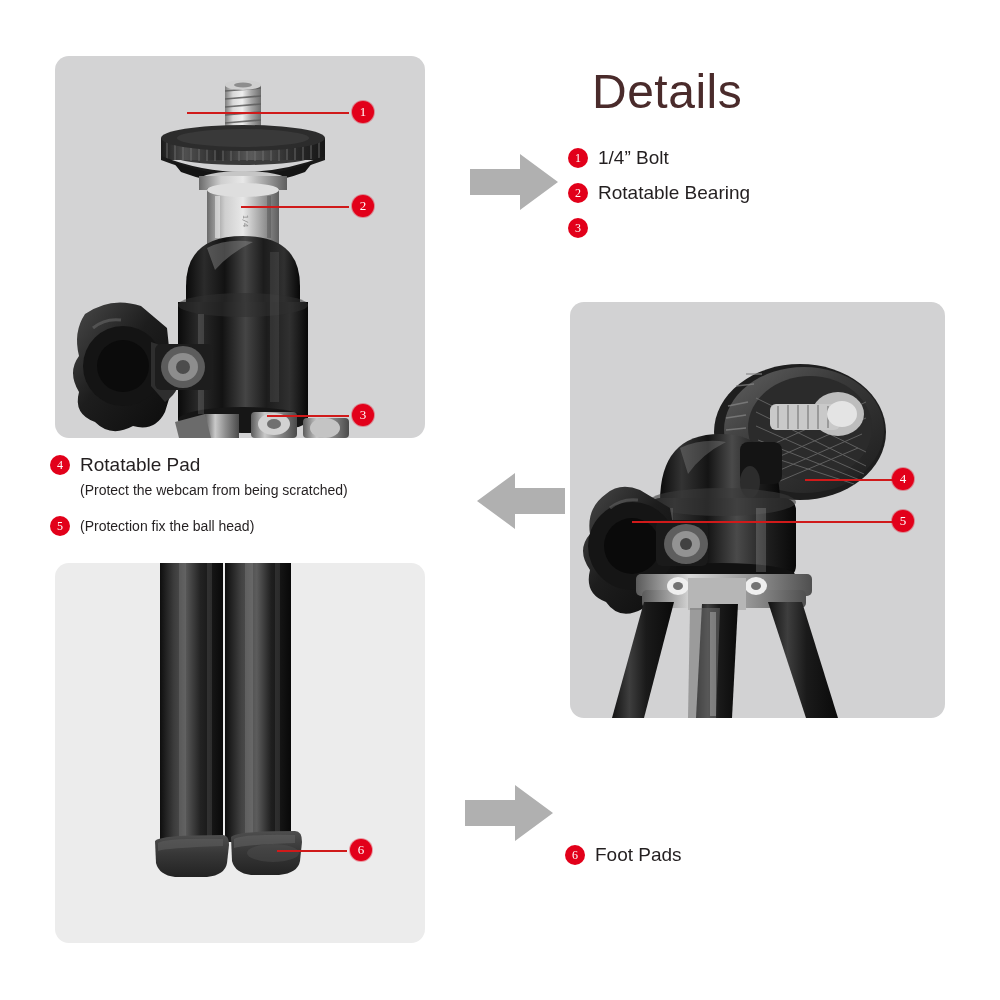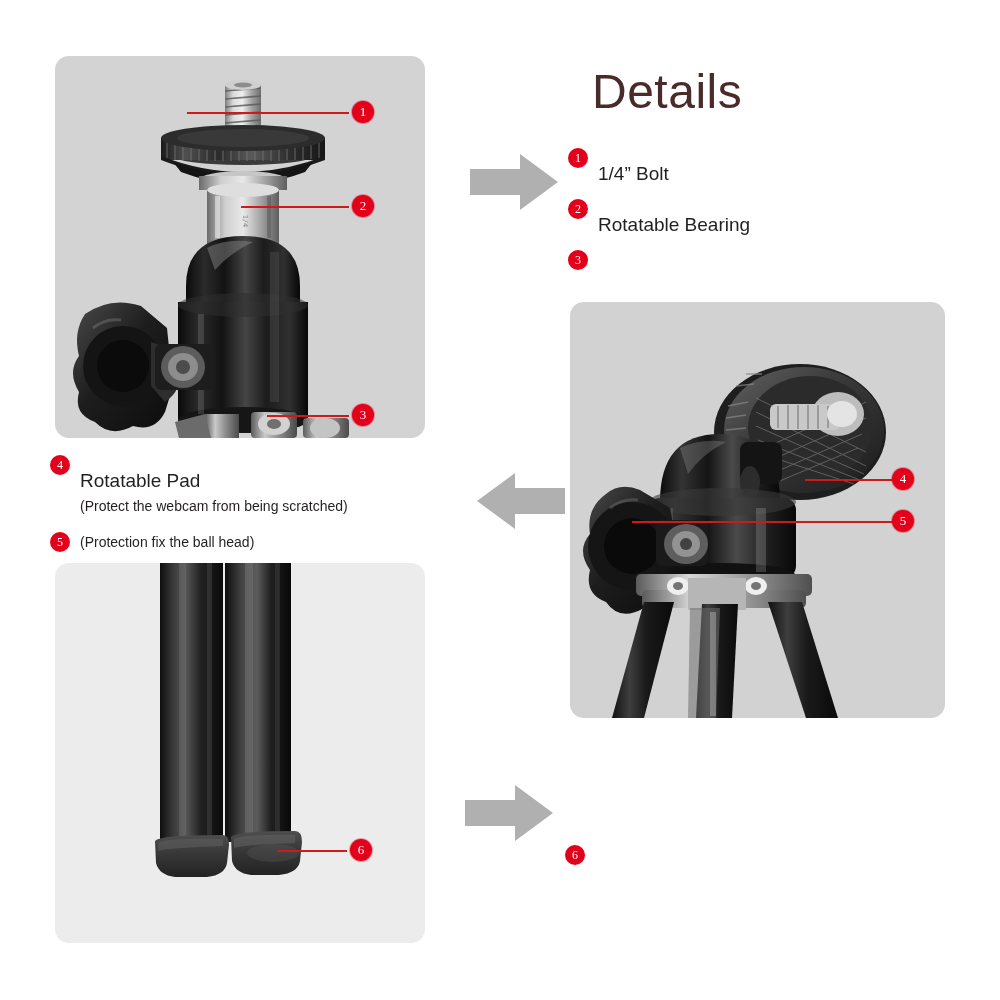--- a/index.html
+++ b/index.html
@@ -74,21 +74,21 @@
     border-radius: 50%;
     background: #e2001a;
     color: #fff;
     font-size: 12px;
     line-height: 20px;
     text-align: center;
     font-family: "Liberation Serif", serif;
     margin-top: 3px;
     margin-right: 10px;
   }
-  .row-text { font-size: 19px; line-height: 25px; color: #231f20; margin-top: 16px; }
+  .row-text { font-size: 19px; line-height: 25px; color: #231f20; }
   .row-sub  { font-size: 14px; line-height: 26px; color: #231f20; white-space: nowrap; }
 </style>
 </head>
 <body>
 
 <div class="panel" id="panel-ballhead">
   <svg class="art" viewBox="0 0 370 382">
     <defs>
       <linearGradient id="boltG" x1="0" y1="0" x2="1" y2="0">
         <stop offset="0%" stop-color="#7d7d7d"></stop>
@@ -453,15 +453,16 @@
     <div>
       <div class="row-sub">(Protection fix the ball head)</div>
     </div>
   </div>
 </div>
 
 <div class="list" style="left:565px; top:842px;">
   <div class="row">
     <div class="num">6</div>
     <div>
+      <div class="row-text">Foot Pads</div>
     </div>
   </div>
 </div>
 
 </body></html>

